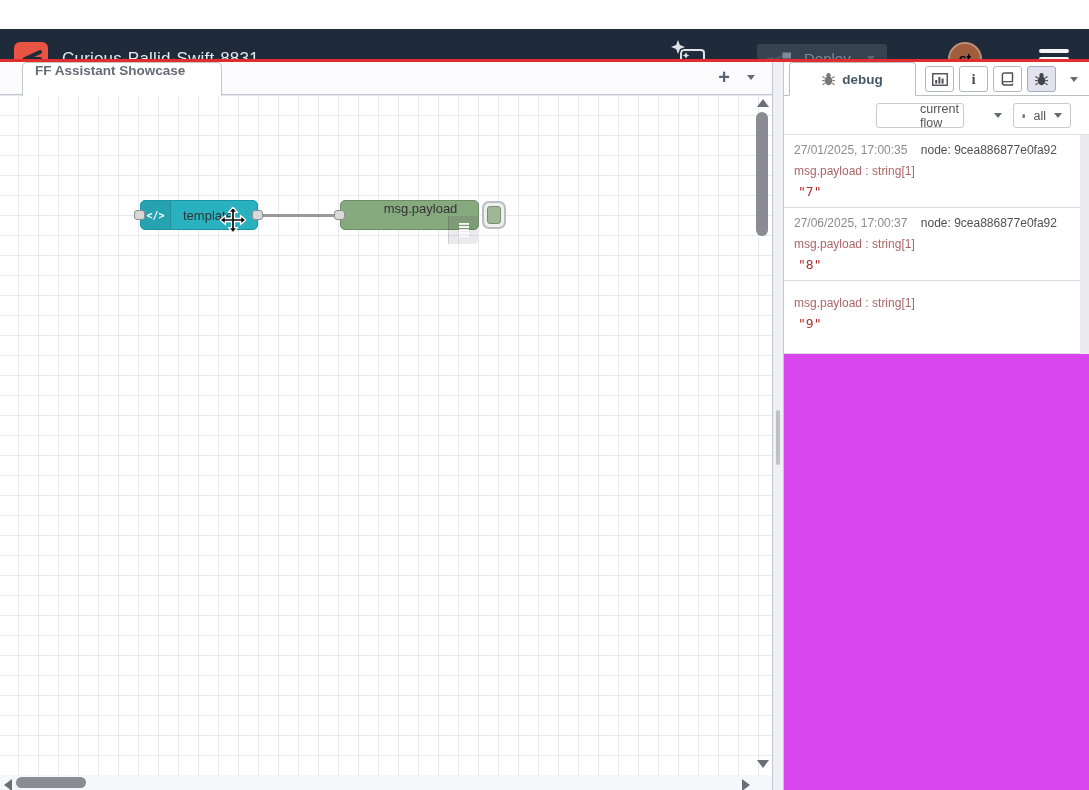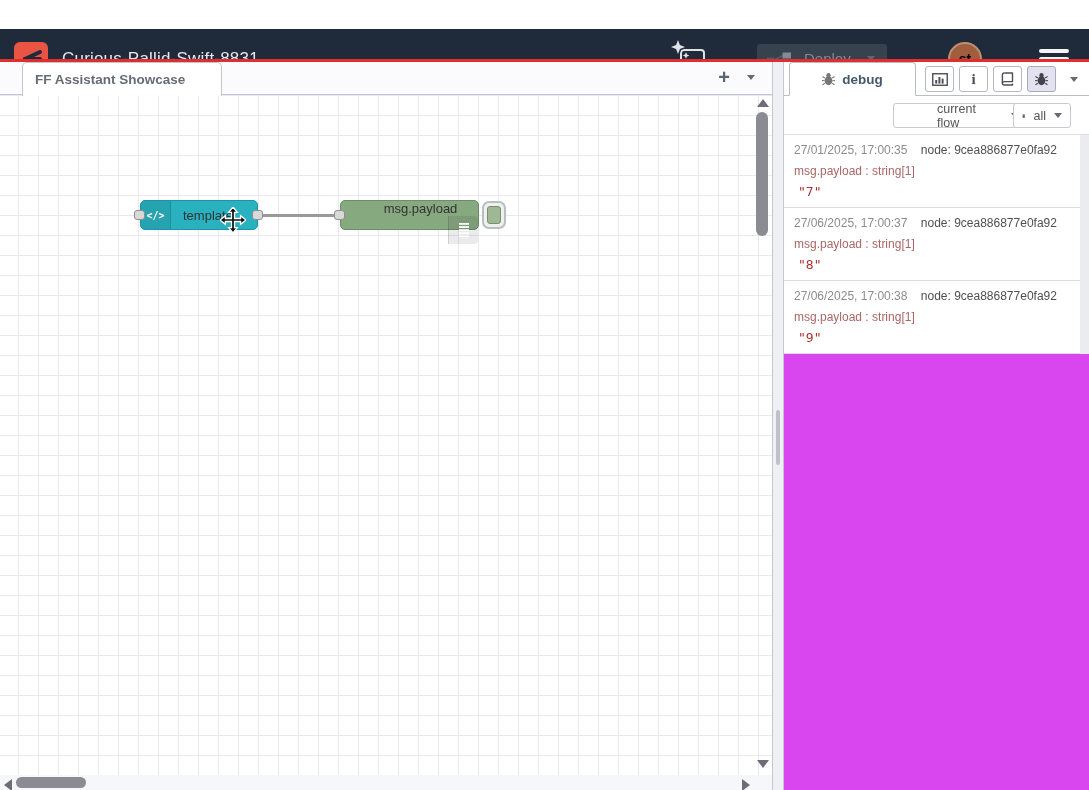--- a/index.html
+++ b/index.html
@@ -18,21 +18,21 @@
   .caret { width:0; height:0; border-left:4.5px solid transparent; border-right:4.5px solid transparent; border-top:5.5px solid #667084; }
   .caret.dark { border-top-color:#5a6576; }
   .caret.gray { border-top-color:#666a72; }
   .avatar { width:34px; height:34px; border-radius:50%; background:#a05e3e; border:2px solid #bd8f74; color:#000000; font-size:14px; font-weight:bold; display:flex; align-items:center; justify-content:center; margin-right:26px; cursor:pointer; }
   .burger { width:30px; display:flex; flex-direction:column; gap:4px; cursor:pointer; margin-right:6px; }
   .burger span { display:block; height:4px; border-radius:2px; background:#f2f4f6; }
   .red-line { position:absolute; left:0; top:59px; width:1089px; height:3px; background:#e12d2d; }
 
   
   .tabbar { position:absolute; left:0; top:62px; width:772px; height:33px; background:#fbfbfd; border-bottom:1px solid #c3c6cc; }
-  .ws-tab { position:absolute; left:22px; top:0; width:200px; height:34px; background:#fff; border:1px solid #c3c6cc; border-bottom:none; border-radius:5px 5px 0 0; display:flex; align-items:center; padding-left:12px; z-index:2; cursor:pointer; }
+  .ws-tab { position:absolute; left:22px; top:0; width:200px; height:34px; background:#fff; border:1px solid #c3c6cc; border-bottom:none; border-radius:5px 5px 0 0; display:flex; align-items:flex-start; padding-left:12px; z-index:2; cursor:pointer; }
   .ws-tab-label { color:#666c75; font-size:13.5px; font-weight:bold; }
   .tab-add { position:absolute; left:710px; top:4px; width:28px; height:25px; color:#5a6470; font-size:20px; font-weight:bold; text-align:center; line-height:23px; cursor:pointer; }
   .tab-caret { position:absolute; left:747px; top:13px; cursor:pointer; }
 
   
   .canvas { position:absolute; left:0; top:95px; width:772px; height:695px; background:#fff;
     background-image:linear-gradient(to right,#e8e8f2 1px,transparent 1px),linear-gradient(to bottom,#e8e8f2 1px,transparent 1px);
     background-size:20px 20px; background-position:18px 20px; }
   .hbar-track { position:absolute; left:0; top:680px; width:772px; height:15px; background:#f6f7fa; }
   .wire { position:absolute; left:256px; top:119px; width:86px; height:3px; background:#999; z-index:1; cursor:pointer; }
@@ -67,21 +67,21 @@
   .sidebar { position:absolute; left:784px; top:62px; width:305px; height:728px; background:#d946ef; }
   .sb-header { position:relative; height:34px; border-bottom:1px solid #b9bcc4; background:#fff; }
   .sb-tab { position:absolute; left:5px; top:0; width:127px; height:34px; background:#fff; border:1px solid #b9bcc4; border-bottom:1px solid #fff; border-radius:4px 4px 0 0; display:flex; align-items:center; justify-content:center; gap:7px; z-index:2; cursor:pointer; }
   .sb-tab-label { color:#46586b; font-size:13.5px; font-weight:bold; }
   .sb-btns { position:absolute; left:141px; top:4px; display:flex; gap:5px; align-items:center; }
   .icon-btn { width:29px; height:26px; border:1px solid #b4b7c2; border-radius:3px; background:#fff; display:flex; align-items:center; justify-content:center; cursor:pointer; color:#4e4e58; }
   .icon-btn.active { background:#e3e3f0; border-color:#a9a9c4; }
   .sb-caret { margin-left:9px; cursor:pointer; }
   .sb-toolbar { position:relative; height:39px; border-bottom:1px solid #e0e0e4; background:#fff; }
   .tool-btn { position:absolute; top:7px; height:25px; border:1px solid #c9c9cf; border-radius:3px; background:#fff; display:flex; align-items:center; gap:6px; padding:0 8px; font-size:12.5px; color:#555; cursor:pointer; }
-  .tool-btn.filter { left:109px; width:124px;gap:35px; }
+  .tool-btn.filter { left:92px; width:88px;gap:35px; }
   .tool-btn.clear { left:229px; width:58px;gap:8px; }
 
   .msg-list { position:relative; }
   .msg-gutter { position:absolute; right:0; top:0; width:9px; height:219px; background:#eaecef; }
   .msg { padding:8px 10px 0 10px; height:73px; border-bottom:1px solid #dcdcdc; background:#fff; cursor:pointer; }
   .msg:first-child { height:73px; }
   .msg-meta { font-size:12px; }
   .msg-ts { color:#8c8c8c; }
   .msg-node { color:#4f4f4f; font-weight:400; margin-left:10px; }
   .msg-path { font-size:12px; color:#aa6666; margin-top:7px; }
@@ -276,24 +276,20 @@
       </div>
       <div class="msg">
         <div class="msg-meta">
           <span class="msg-ts">27/06/2025, 17:00:37</span>
           <span class="msg-node">node: 9cea886877e0fa92</span>
         </div>
         <div class="msg-path">msg.payload : string[1]</div>
         <div class="msg-value">"8"</div>
       </div>
       <div class="msg">
-        <div class="msg-meta">
-          <span class="msg-ts">27/06/2025, 17:00:38</span>
-          <span class="msg-node">node: 9cea886877e0fa92</span>
-        </div>
         <div class="msg-path">msg.payload : string[1]</div>
         <div class="msg-value">"9"</div>
       </div>
       <div class="msg-gutter"></div>
     </div>
 
   </div>
 </div>
 
 </body></html>

